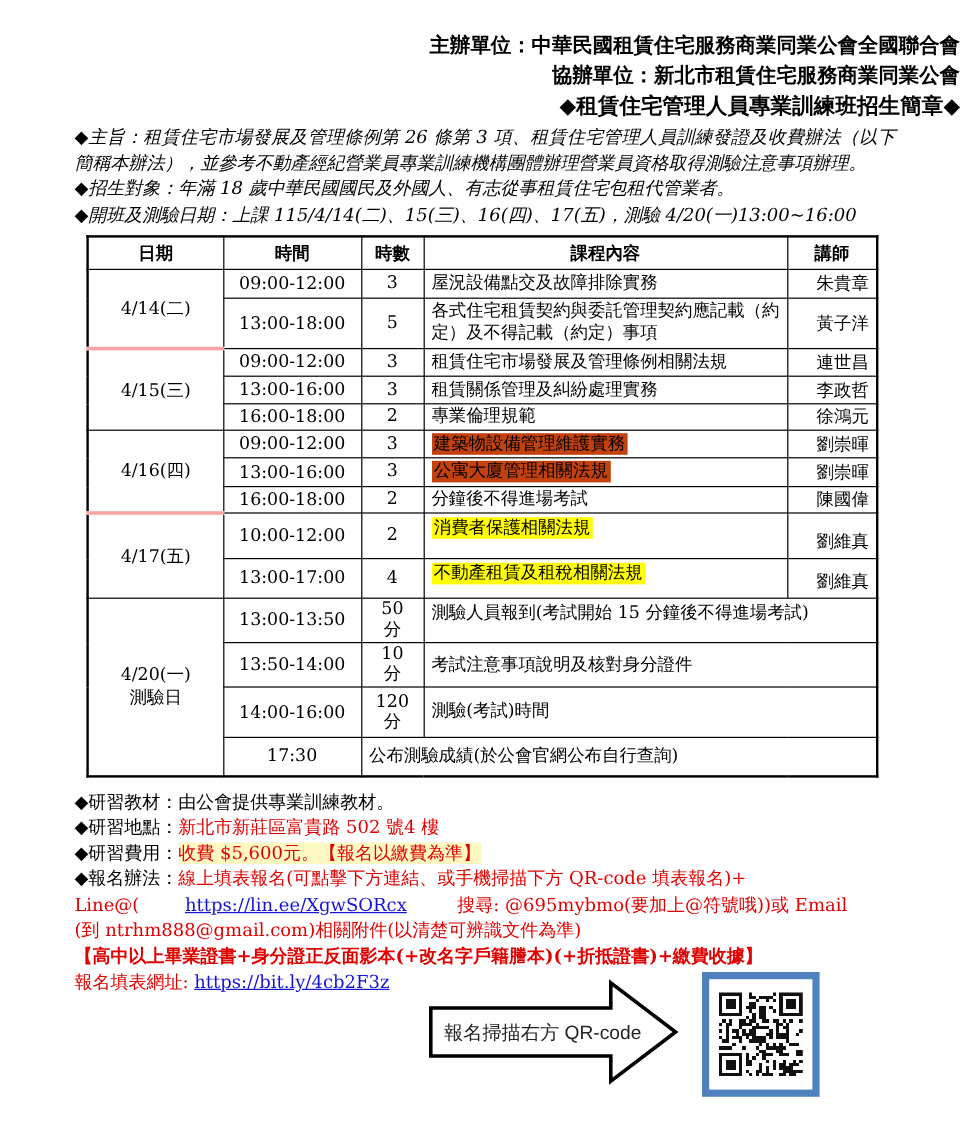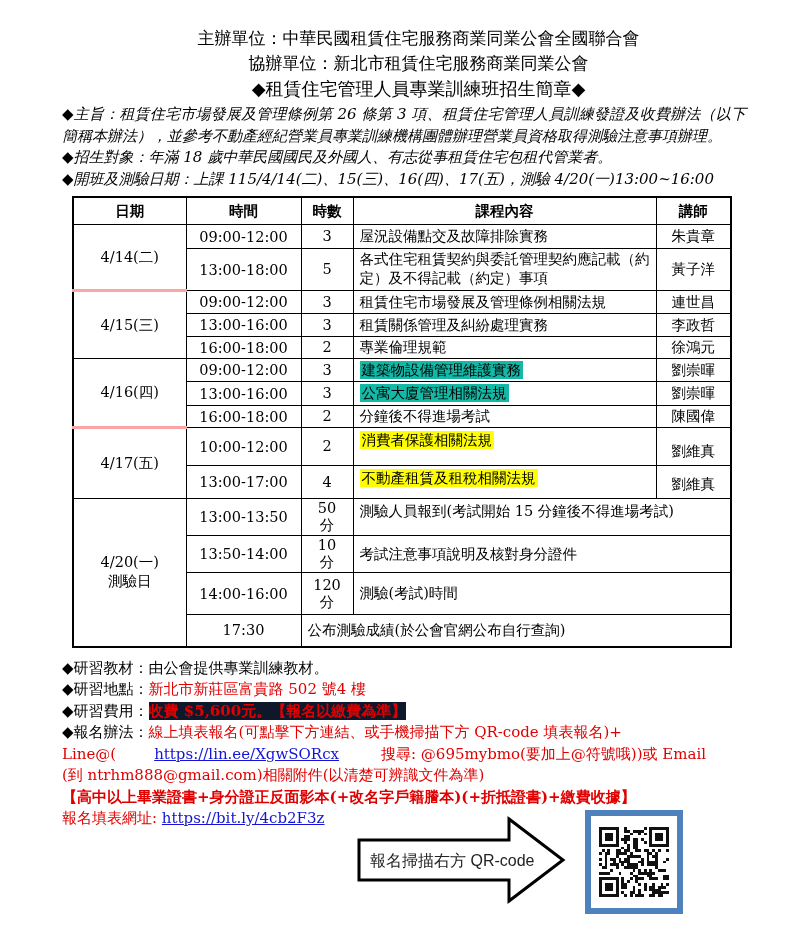--- a/index.html
+++ b/index.html
@@ -1,50 +1,50 @@
 <!DOCTYPE html>
 <html><head>
 <meta charset="utf-8">
 <style>
   html,body{margin:0;padding:0;background:#fff;}
   body{width:800px;height:950px;font-family:"DejaVu Serif","Liberation Serif",serif;color:#000;}
   .page{position:relative;width:800px;height:950px;background:#fff;overflow:hidden;}
 
   
-  .head{padding-top:26px;text-align:center;font-weight:normal;padding-left:37px;}
+  .head{padding-top:26px;text-align:right;font-weight:bold;padding-left:37px;}
   .head .org{font-size:17px;line-height:25px;}
   .head .title{font-size:18px;line-height:26px;}
 
   
   .intro{margin:2px 54px 0 62px;font-size:15px;line-height:21.5px;text-align:justify;}
   .intro p{margin:0;font-style:italic;}
 
   
   table.sched{border-collapse:collapse;table-layout:fixed;width:658px;margin:6px 0 0 72px;
               border:2px solid #000;font-size:14.5px;}
   .sched th,.sched td{border:1px solid #000;padding:1px 6px;vertical-align:middle;overflow:hidden;}
   .sched th{font-weight:bold;height:24px;text-align:center;}
   .sched td.date{text-align:center;white-space:pre-line;}
   .sched td.time{text-align:center;}
   .sched td.hours{text-align:center;white-space:pre-line;line-height:17px;}
   .sched td.content{text-align:left;line-height:19px;}
-  .sched td.teacher{text-align:center;font-family:Liberation Mono, monospace;}
-  .sched td .hl-green{background:#14b8a6;padding:1px 2px;}
+  .sched td.teacher{text-align:right;font-family:Liberation Mono, monospace;}
+  .sched td .hl-green{background:#c2410c;padding:1px 2px;}
   .sched td .hl-yellow{background:#ffff00;padding:1px 2px;}
   .sched td.thick-bottom{border-bottom:3px solid #fca5a5;}
   .sched tr.r2 td.content{vertical-align:top;}
   .sched tr.r9 td.content,.sched tr.r10 td.content,.sched tr.r11 td.content{vertical-align:top;padding-top:3px;}
   .sched tr.r9 td.teacher,.sched tr.r10 td.teacher{vertical-align:bottom;padding-bottom:4px;}
 
   
   .notes{margin:10px 54px 0 62px;font-size:15px;line-height:21.5px;}
   .notes p{margin:0;}
   .red{color:#e00000;}
   .boldred{color:#e00000;font-weight:bold;}
-  .hl-y{background:#0f172a;font-weight:bold;}
+  .hl-y{background:#fef9c3;}
   .indent1{margin-left:88px;}
   .docs-line{margin-left:33px;}
   .form-line{margin-left:43px;}
   a.link{color:#1414d4;text-decoration:underline;}
   a.line-link{margin:0 42px 0 38px;}
 
   
   .arrow-callout{position:absolute;left:356px;top:814px;width:212px;height:92px;}
   .arrow-callout text{font-family:"Liberation Sans","DejaVu Sans",sans-serif;font-size:16px;fill:#222;}
   .qr-frame{position:absolute;left:585px;top:810px;width:86px;height:92px;border:6px solid #4f81bd;

